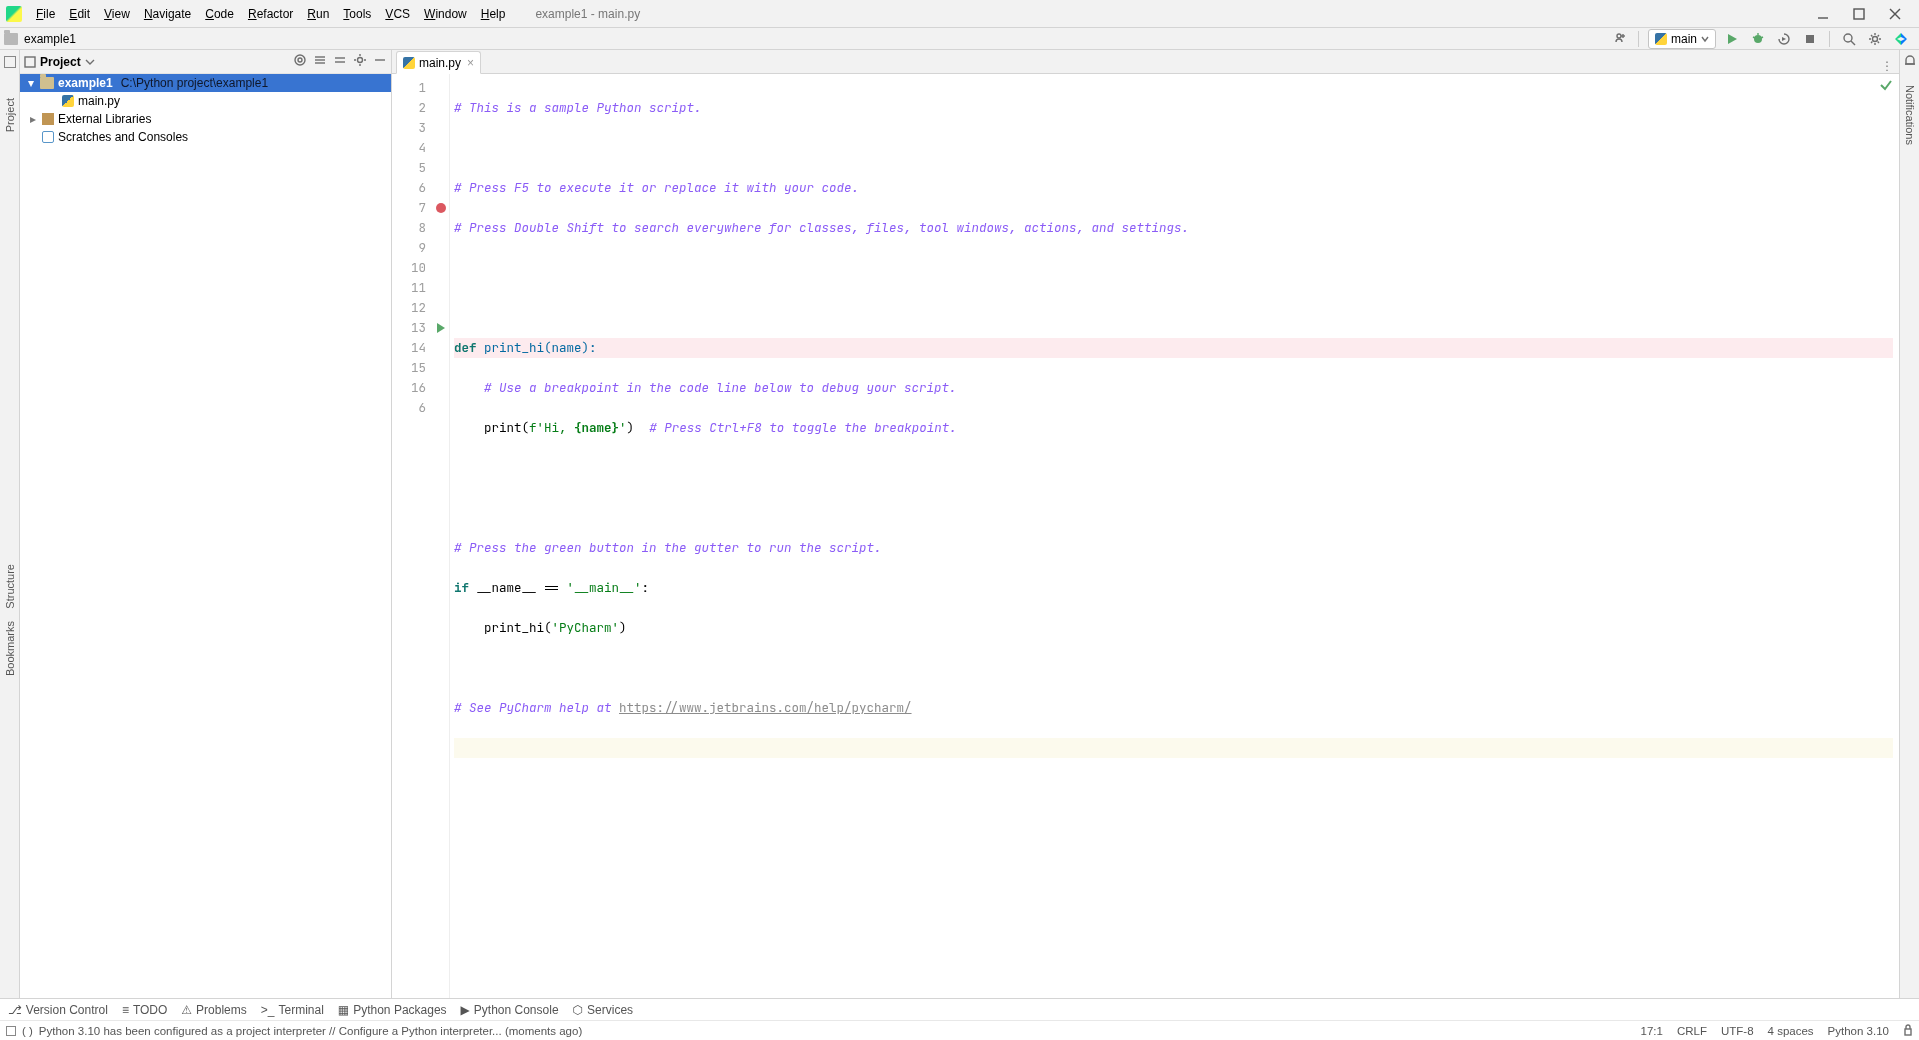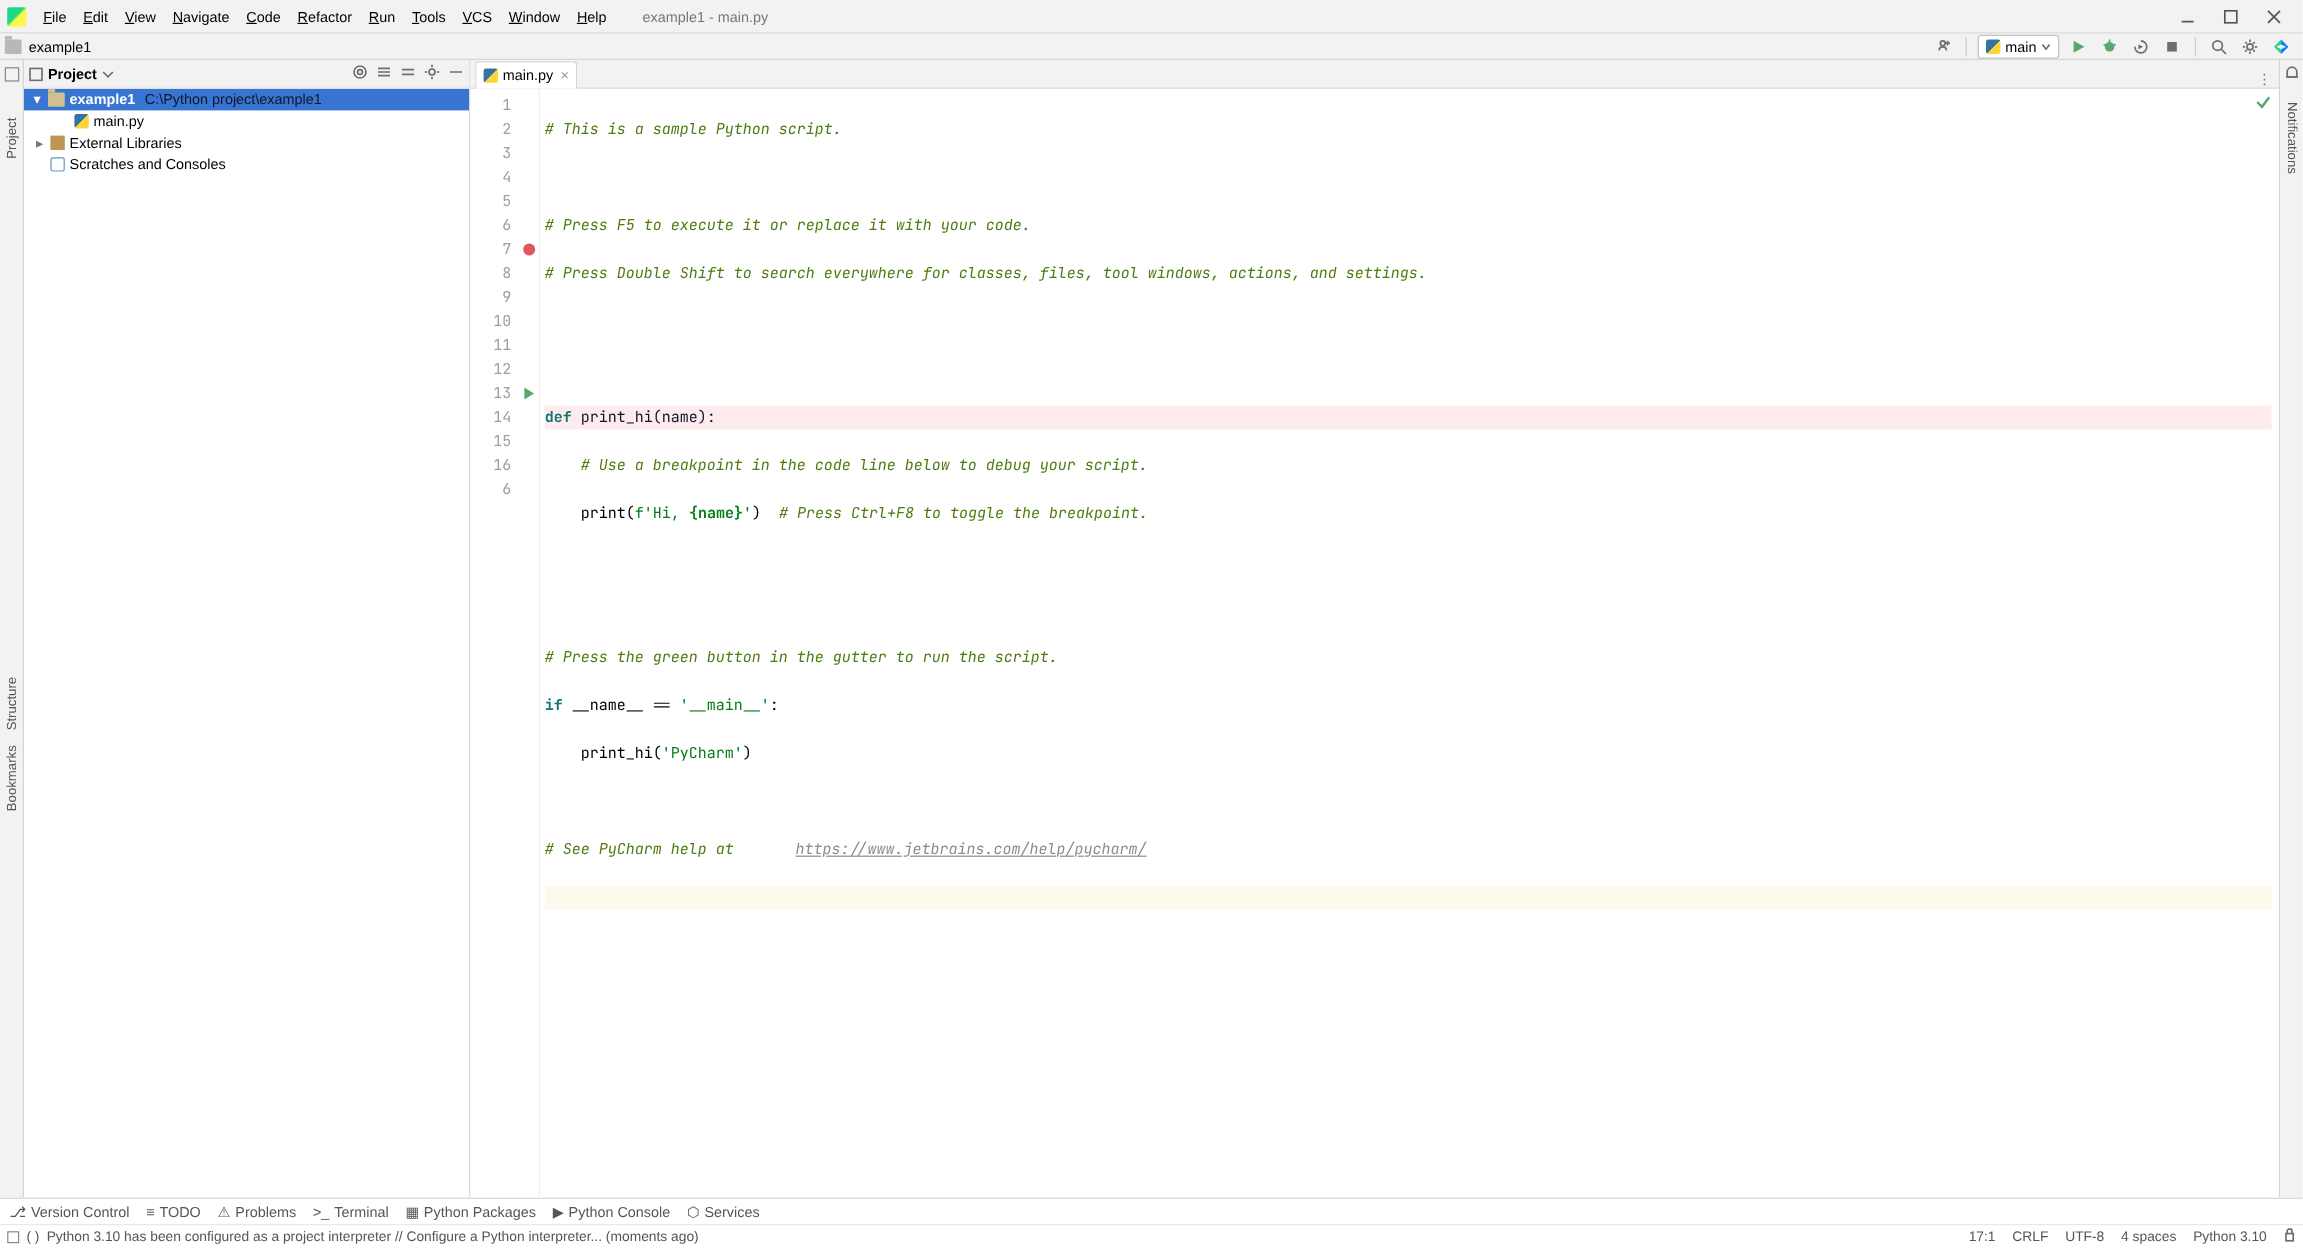--- a/index.html
+++ b/index.html
@@ -167,26 +167,26 @@
   .gutter-marks .row{height:20px;display:flex;align-items:center;justify-content:center;}
   .breakpoint{width:10px;height:10px;background:#db5860;border-radius:50%;}
   .run-gutter{width:0;height:0;border-top:5px solid transparent;border-bottom:5px solid transparent;border-left:8px solid #59a869;}
   .code{
     flex:1;overflow:auto;padding:4px 6px 0 4px;
     font-family:"JetBrains Mono","Consolas",monospace;font-size:12.5px;line-height:20px;
     white-space:pre;color:#000;
   }
   .code .line{height:20px;}
   .code .line.hl-pink{background:#fdebee;}
-  .cm{color:#4d7c0f;font-style:italic;}
+  .cm{color:#8b5cf6;font-style:italic;}
   .kw{color:#0f766e;font-weight:bold;}
-  .fn{color:#0f172a;}
+  .fn{color:#0369a1;}
   .s{color:#067d17;}
   .s b{font-weight:bold;}
-  .link{color:#8c8c8c;font-style:italic;text-decoration:underline;margin-left:44px;}
+  .link{color:#8c8c8c;text-decoration:underline;}
   .caret-line{background:#fcfaed;}
   .check-indicator{
     position:absolute;top:4px;right:6px;width:14px;height:14px;
   }
   .check-indicator svg{width:14px;height:14px;stroke:#59a869;stroke-width:2;fill:none;}
 
   
   .bottom-tools{
     height:22px;background:#fff;border-top:1px solid #d4d4d4;
     display:flex;align-items:center;gap:14px;padding:0 8px;

